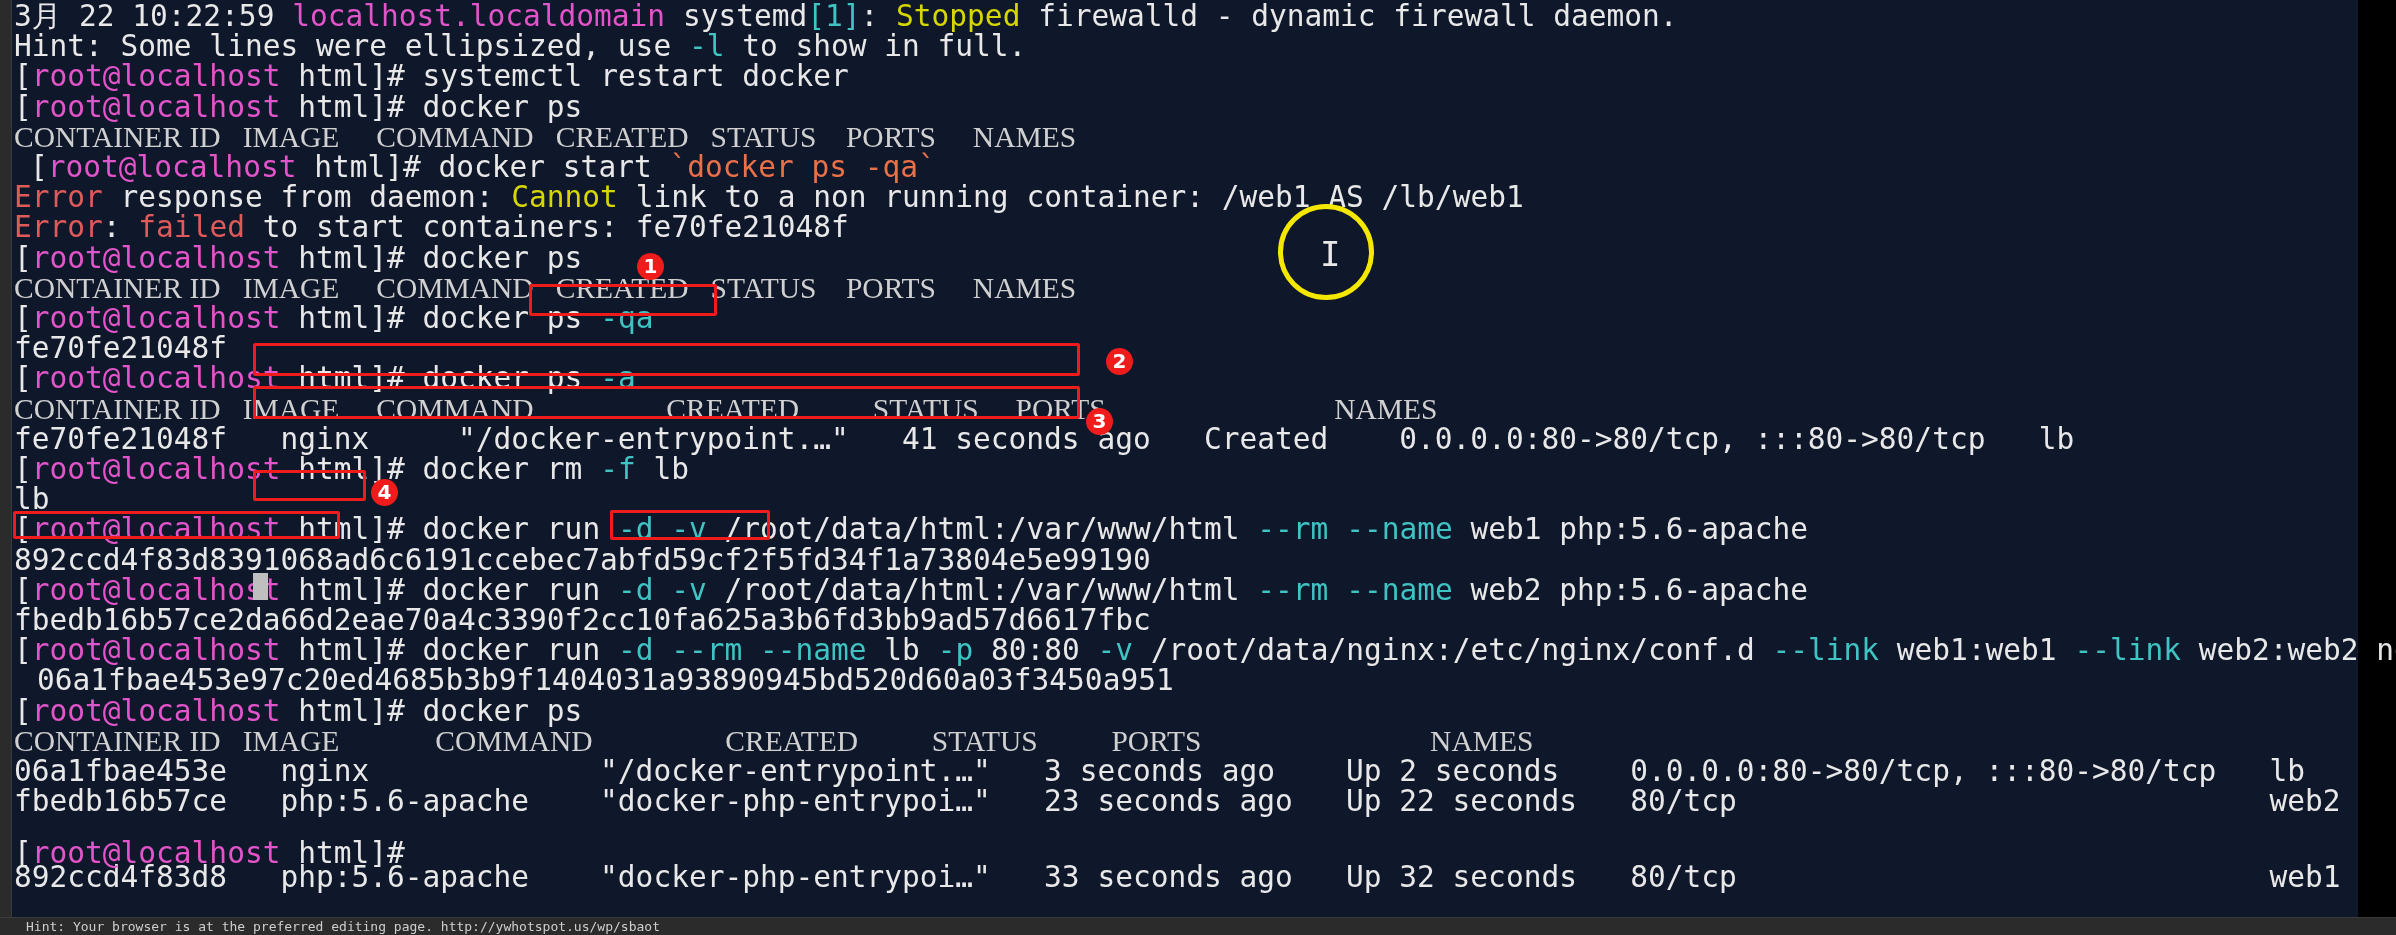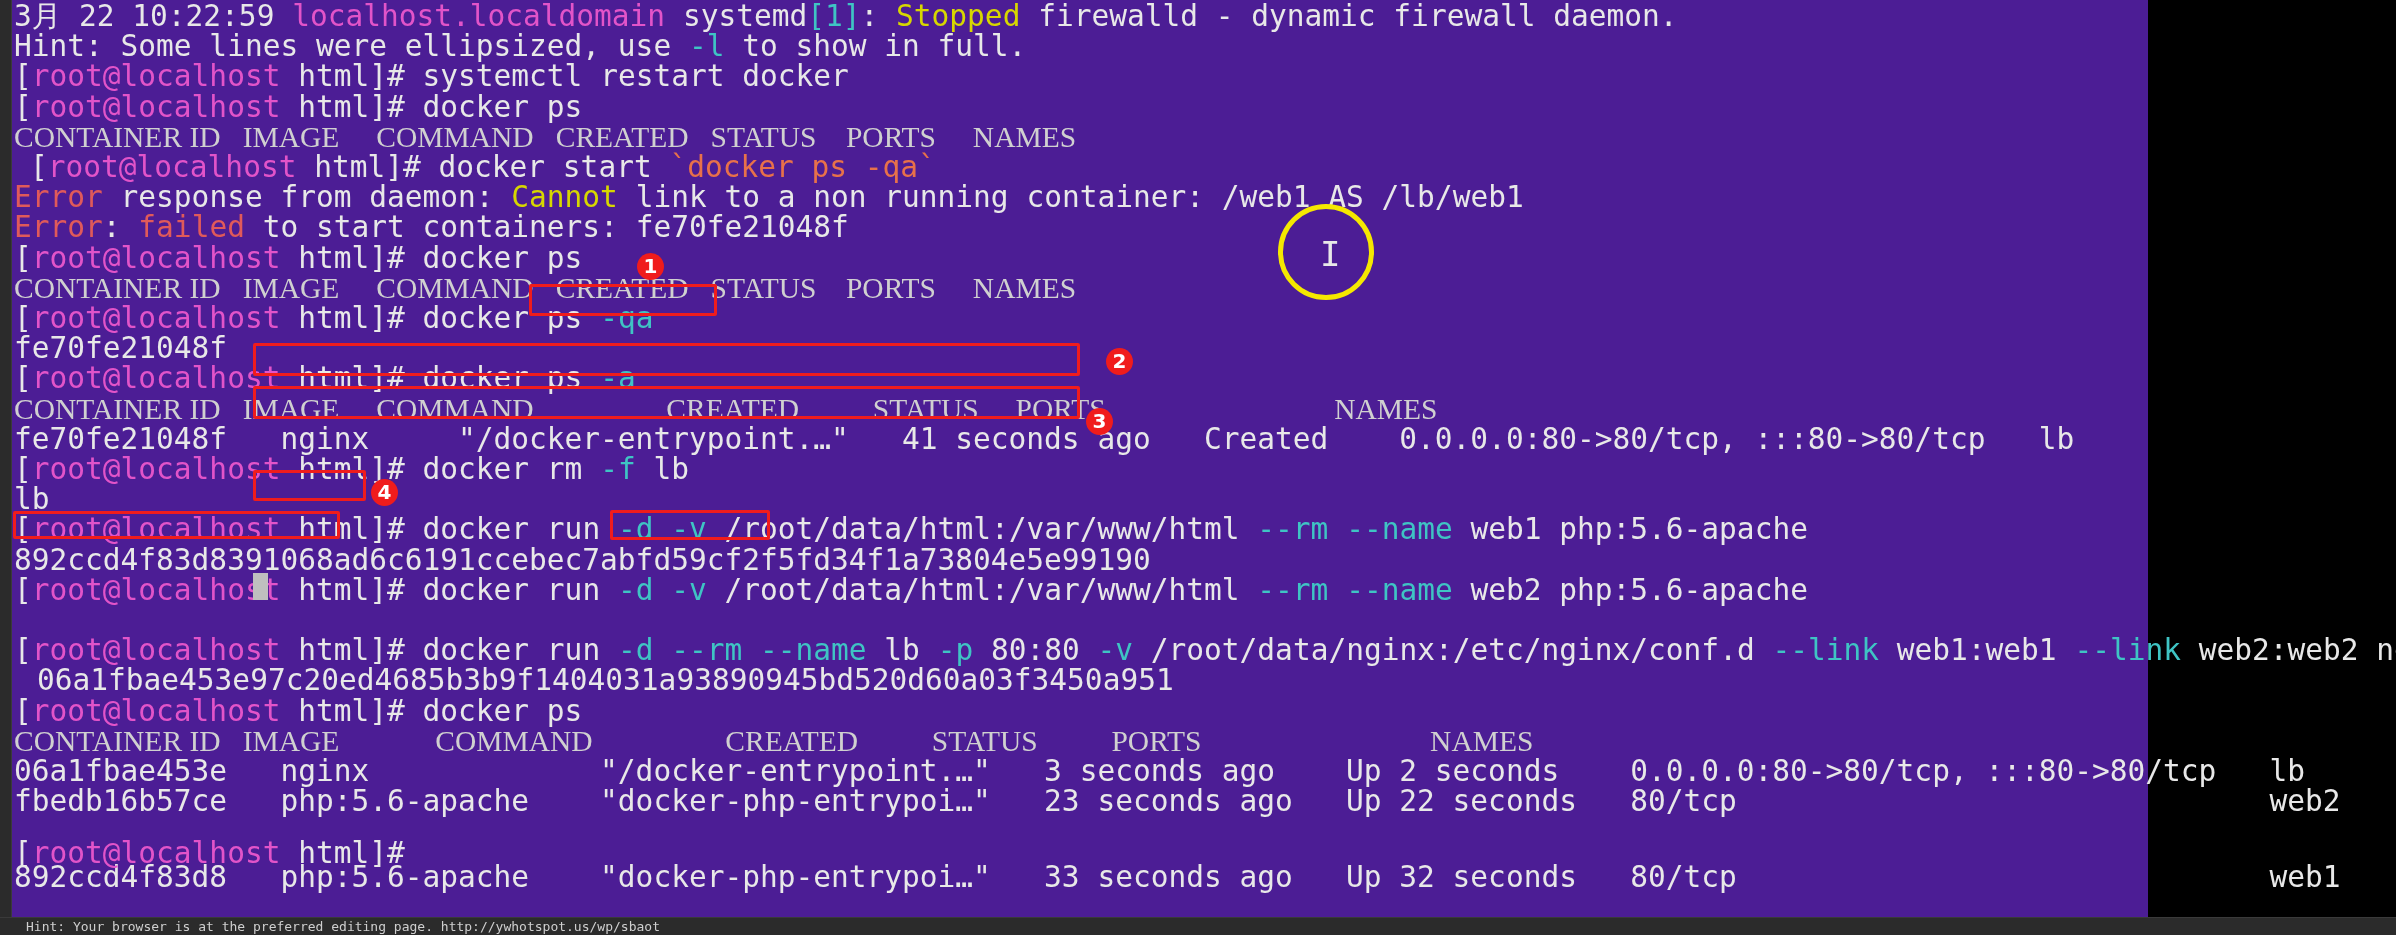--- a/index.html
+++ b/index.html
@@ -9,23 +9,23 @@
   }
   body {
     width: 2396px;
     height: 935px;
     overflow: hidden;
     font-family: "DejaVu Sans Mono", "Liberation Mono", monospace;
   }
 
   #terminal {
     position: relative;
-    width: 2148px;
+    width: 2358px;
     height: 935px;
-    background: #4c1d95;
+    background: #0f172a;
     box-sizing: border-box;
   }
 
   
   .edge-left {
     position: absolute;
     left: 0; top: 0;
     width: 11px; height: 935px;
     background: #2b2b2b;
     border-right: 1px solid #3a3a3a;
@@ -136,20 +136,21 @@
       <div class="line" style="top: 303px;"><span class="c-white">[</span><span class="c-magenta">root@localhost</span><span class="c-white"> html</span><span class="c-white">]# </span><span class="c-white">docker ps </span><span class="c-cyan">-qa</span></div>
       <div class="line" style="top: 333.2px;"><span class="c-white">fe70fe21048f</span></div>
       <div class="line" style="top: 363.4px;"><span class="c-white">[</span><span class="c-magenta">root@localhost</span><span class="c-white"> html</span><span class="c-white">]# </span><span class="c-white">docker ps </span><span class="c-cyan">-a</span></div>
       <div class="line" style="top: 393.6px;"><span class="c-grey">CONTAINER ID   IMAGE     COMMAND                  CREATED          STATUS     PORTS                               NAMES</span></div>
       <div class="line" style="top: 423.8px;"><span class="c-white">fe70fe21048f   nginx     "/docker-entrypoint.…"   41 seconds ago   Created    0.0.0.0:80-&gt;80/tcp, :::80-&gt;80/tcp   lb</span></div>
       <div class="line" style="top: 454px;"><span class="c-white">[</span><span class="c-magenta">root@localhost</span><span class="c-white"> html</span><span class="c-white">]# </span><span class="c-white">docker rm </span><span class="c-cyan">-f</span><span class="c-white"> lb</span></div>
       <div class="line" style="top: 484.2px;"><span class="c-white">lb</span></div>
       <div class="line" style="top: 514.4px;"><span class="c-white">[</span><span class="c-magenta">root@localhost</span><span class="c-white"> html</span><span class="c-white">]# </span><span class="c-white">docker run </span><span class="c-cyan">-d</span><span class="c-white"> </span><span class="c-cyan">-v</span><span class="c-white"> /root/data/html:/var/www/html </span><span class="c-cyan">--rm</span><span class="c-white"> </span><span class="c-cyan">--name</span><span class="c-white"> web1 php:5.6-apache</span></div>
       <div class="line" style="top: 544.6px;"><span class="c-white">892ccd4f83d8391068ad6c6191ccebec7abfd59cf2f5fd34f1a73804e5e99190</span></div>
       <div class="line" style="top: 574.8px;"><span class="c-white">[</span><span class="c-magenta">root@localhost</span><span class="c-white"> html</span><span class="c-white">]# </span><span class="c-white">docker run </span><span class="c-cyan">-d</span><span class="c-white"> </span><span class="c-cyan">-v</span><span class="c-white"> /root/data/html:/var/www/html </span><span class="c-cyan">--rm</span><span class="c-white"> </span><span class="c-cyan">--name</span><span class="c-white"> web2 php:5.6-apache</span></div>
+      <div class="line" style="top: 605px;"><span class="c-white">fbedb16b57ce2da66d2eae70a4c3390f2cc10fa625a3b6fd3bb9ad57d6617fbc</span></div>
       <div class="line" style="top: 635.2px;"><span class="c-white">[</span><span class="c-magenta">root@localhost</span><span class="c-white"> html</span><span class="c-white">]# </span><span class="c-white">docker run </span><span class="c-cyan">-d</span><span class="c-white"> </span><span class="c-cyan">--rm</span><span class="c-white"> </span><span class="c-cyan">--name</span><span class="c-white"> lb </span><span class="c-cyan">-p</span><span class="c-white"> 80:80 </span><span class="c-cyan">-v</span><span class="c-white"> /root/data/nginx:/etc/nginx/conf.d </span><span class="c-cyan">--link</span><span class="c-white"> web1:web1 </span><span class="c-cyan">--link</span><span class="c-white"> web2:web2 nginx</span></div>
       <div class="line" style="top: 665.4px; margin-left: 23px;"><span class="c-white">06a1fbae453e97c20ed4685b3b9f1404031a93890945bd520d60a03f3450a951</span></div>
       <div class="line" style="top: 695.6px;"><span class="c-white">[</span><span class="c-magenta">root@localhost</span><span class="c-white"> html</span><span class="c-white">]# </span><span class="c-white">docker ps</span></div>
       <div class="line" style="top: 725.8px;"><span class="c-grey">CONTAINER ID   IMAGE             COMMAND                  CREATED          STATUS          PORTS                               NAMES</span></div>
       <div class="line" style="top: 756px;"><span class="c-white">06a1fbae453e   nginx             "/docker-entrypoint.…"   3 seconds ago    Up 2 seconds    0.0.0.0:80-&gt;80/tcp, :::80-&gt;80/tcp   lb</span></div>
       <div class="line" style="top: 786.2px;"><span class="c-white">fbedb16b57ce   php:5.6-apache    "docker-php-entrypoi…"   23 seconds ago   Up 22 seconds   80/tcp                              web2</span></div>
       <div class="line" style="top: 862px;"><span class="c-white">892ccd4f83d8   php:5.6-apache    "docker-php-entrypoi…"   33 seconds ago   Up 32 seconds   80/tcp                              web1</span></div>
       <div class="line" style="top: 838px;"><span class="c-white">[</span><span class="c-magenta">root@localhost</span><span class="c-white"> html</span><span class="c-white">]# </span></div>
     </div>
 

